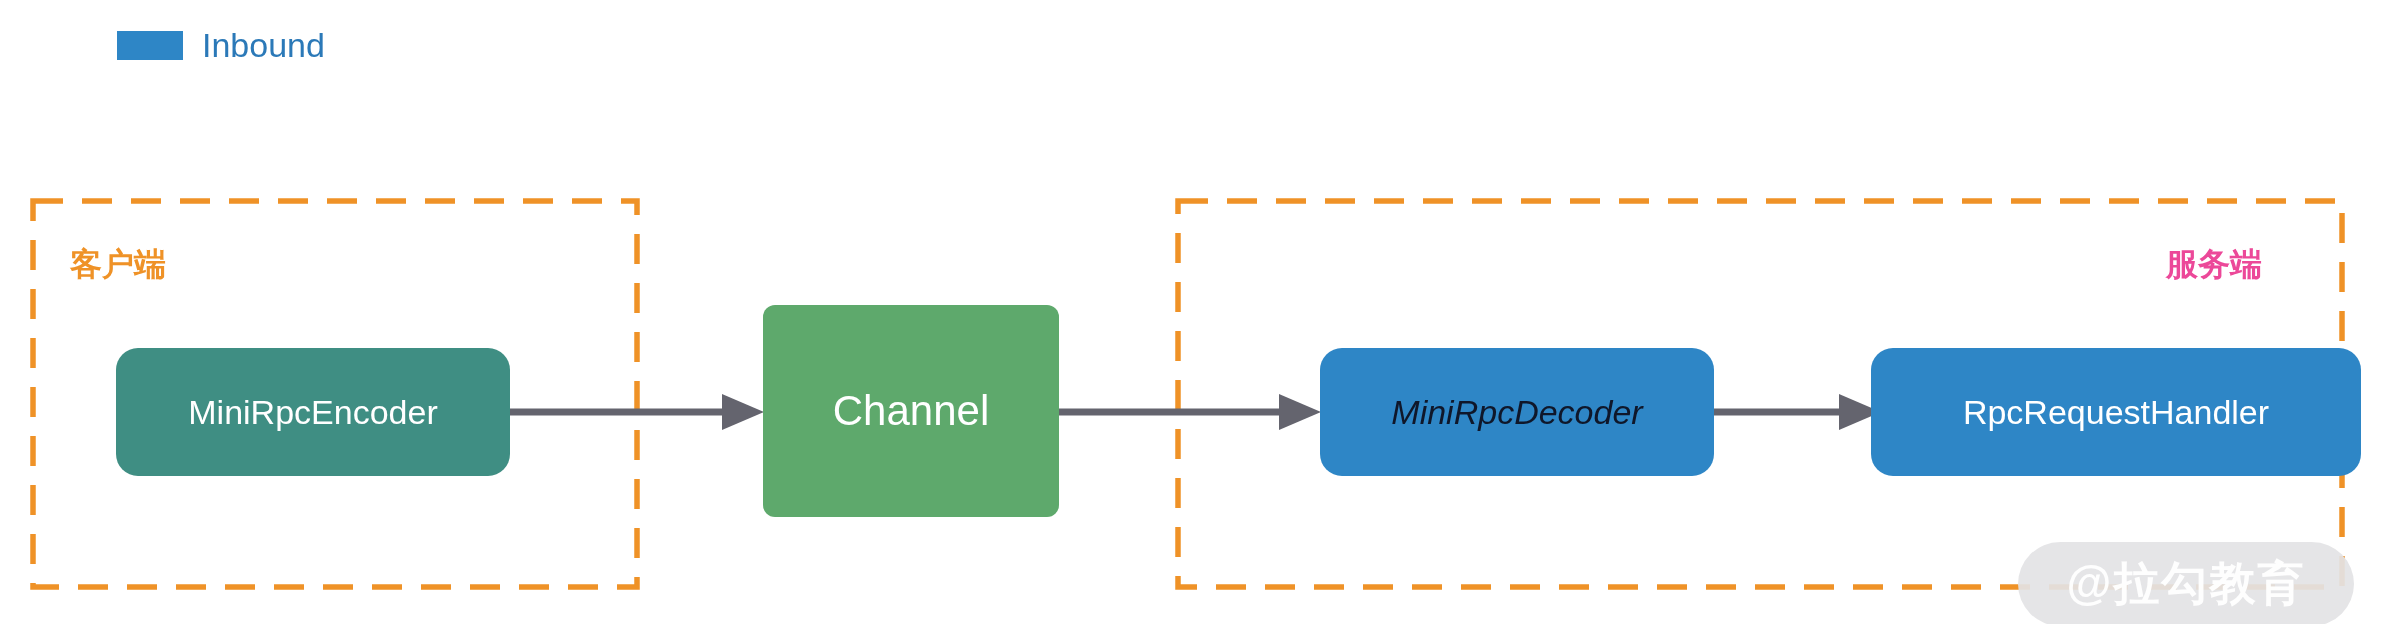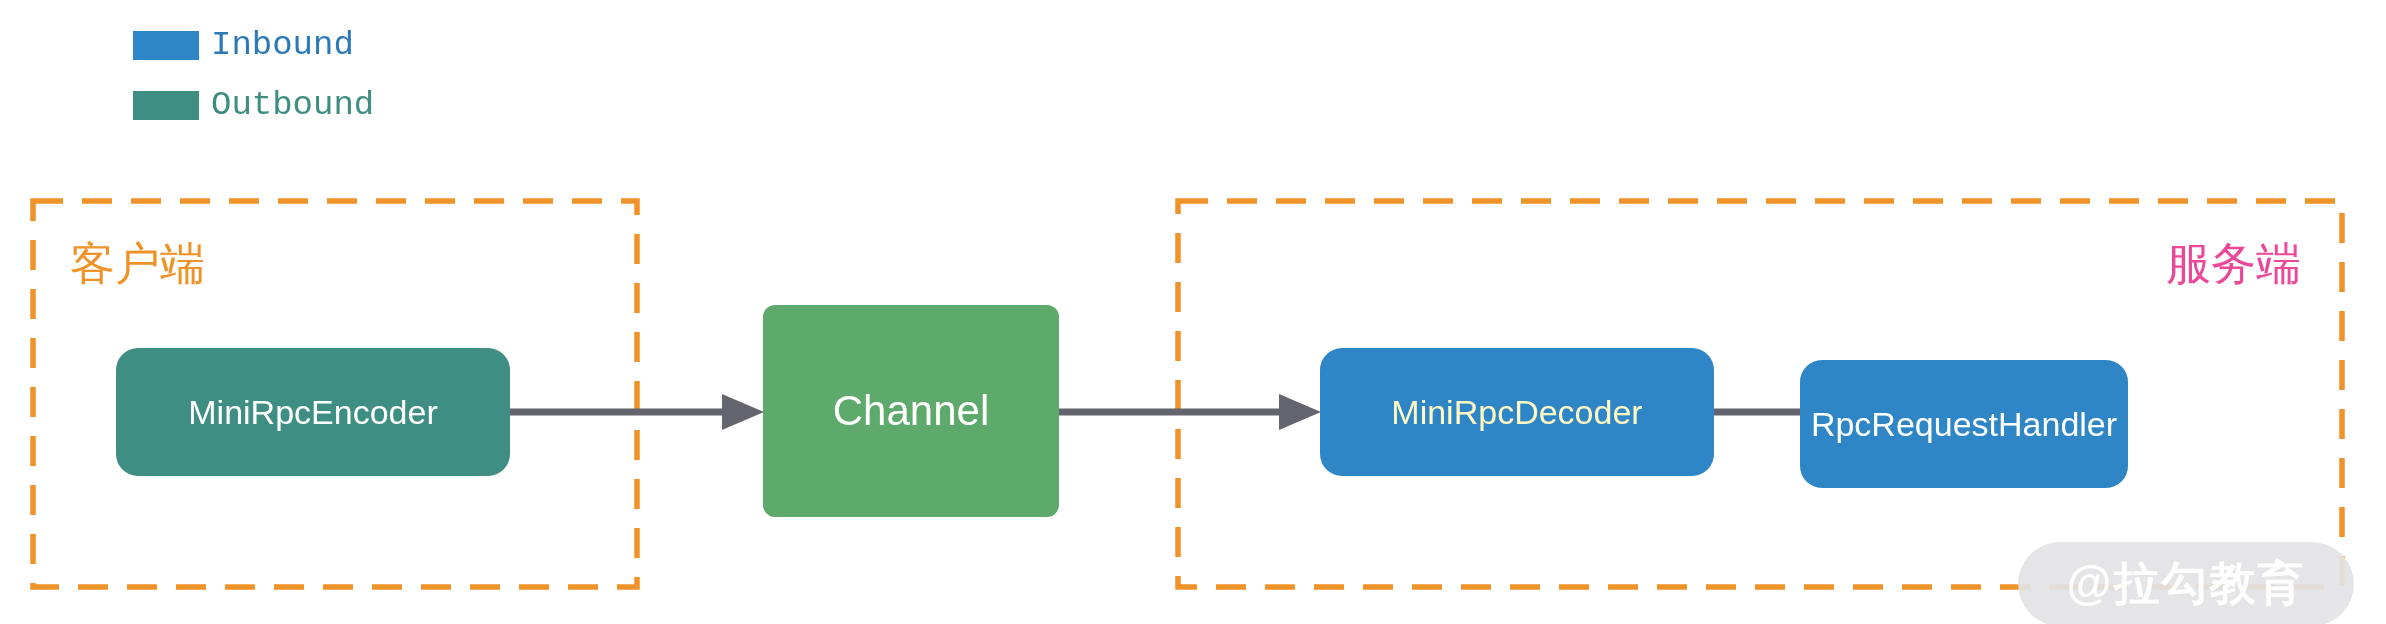--- a/index.html
+++ b/index.html
@@ -7,64 +7,63 @@
     position: relative;
     width: 2386px;
     height: 624px;
     background: #ffffff;
     overflow: hidden;
     font-family: "Liberation Sans", "DejaVu Sans", sans-serif;
   }
   
   .legend-row {
     position: absolute;
-    left: 133px;
+    left: 117px;
     display: flex;
     align-items: center;
-    gap: 12px;
+    gap: 19px;
     height: 34px;
-    font-family: Liberation Mono, monospace;
   }
   .legend-row.row-0 { top: 28px; }
   .legend-row.row-1 { top: 88px; }
   .legend-swatch { width: 66px; height: 29px; }
   .legend-label { font-size: 34px; font-weight: 500; line-height: 34px; }
 
   
   .connector-layer {
     position: absolute;
     left: 0; top: 0;
     width: 2386px; height: 624px;
   }
 
   
   .group-label {
     position: absolute;
-    font-size: 45px;
-    font-weight: normal;
+    font-size: 32px;
+    font-weight: bold;
     line-height: 48px;
   }
   .group-label.client { left: 70px;   top: 240px; }
   .group-label.server { left: 2166px; top: 240px; }
 
   
   .node {
     position: absolute;
     display: flex;
     align-items: center;
     justify-content: center;
     border-radius: 22px;
     font-size: 34px;
     font-weight: 500;
   }
   .node.encoder { left: 116px;  top: 348px; width: 394px; height: 128px; }
   .node.channel { left: 763px;  top: 305px; width: 296px; height: 212px;
                   border-radius: 12px; font-size: 42px; }
   .node.decoder { left: 1320px; top: 348px; width: 394px; height: 128px; }
-  .node.handler { left: 1800px; top: 348px; width: 328px; height: 128px; margin-top: 12px; }
+  .node.handler { left: 1871px; top: 348px; width: 490px; height: 128px; }
 
   
   .watermark {
     position: absolute;
     left: 2018px; top: 498px;
     width: 336px; height: 84px;
     border-radius: 42px;
     display: flex;
     align-items: center;
     justify-content: center;
@@ -77,42 +76,38 @@
 </style>
 </head>
 <body>
 
 <div class="stage">
 
   <div class="legend-row row-0">
     <div class="legend-swatch" style="background-color: rgb(46, 134, 198);"></div>
     <div class="legend-label" style="color: rgb(43, 121, 184);">Inbound</div>
   </div>
-  <div class="legend-row row-1">
-    <div class="legend-swatch" style="background-color: rgb(63, 142, 131);"></div>
-    <div class="legend-label" style="color: rgb(62, 141, 129);">Outbound</div>
-  </div>
 
   <svg class="connector-layer" viewBox="0 0 2386 624" xmlns="http://www.w3.org/2000/svg">
     <rect x="33" y="201" width="604" height="386" fill="none" stroke-width="5.5" stroke-dasharray="30 19" style="stroke: rgb(239, 146, 39);"></rect>
     <rect x="1178" y="201" width="1164" height="386" fill="none" stroke-width="5.5" stroke-dasharray="30 19" style="stroke: rgb(239, 146, 39);"></rect>
 
     <line x1="510" y1="412" x2="722" y2="412" stroke-width="7" style="stroke: rgb(100, 100, 110);"></line>
     <polygon points="722,394 764,412 722,430" style="fill: rgb(100, 100, 110);"></polygon>
 
     <line x1="1059" y1="412" x2="1279" y2="412" stroke-width="7" style="stroke: rgb(100, 100, 110);"></line>
     <polygon points="1279,394 1321,412 1279,430" style="fill: rgb(100, 100, 110);"></polygon>
 
     <line x1="1714" y1="412" x2="1839" y2="412" stroke-width="7" style="stroke: rgb(100, 100, 110);"></line>
     <polygon points="1839,394 1881,412 1839,430" style="fill: rgb(100, 100, 110);"></polygon>
   </svg>
 
   <div class="group-label client" style="color: rgb(239, 146, 39);">客户端</div>
   <div class="group-label server" style="color: #ec4899;">服务端</div>
 
   <div class="node encoder" style="background-color: rgb(63, 142, 131); color: rgb(255, 255, 255);">MiniRpcEncoder</div>
   <div class="node channel" style="background-color: rgb(94, 169, 108); color: rgb(255, 255, 255);">Channel</div>
-  <div class="node decoder" style="background-color: rgb(46, 134, 198); color: #fef9c3;">MiniRpcDecoder</div>
+  <div class="node decoder" style="background-color: rgb(46, 134, 198); color: #0f172a; font-style: italic;">MiniRpcDecoder</div>
   <div class="node handler" style="background-color: rgb(46, 134, 198); color: rgb(255, 255, 255);">RpcRequestHandler</div>
 
   <div class="watermark" style="background-color: rgba(227, 227, 229, 0.92); color: rgba(255, 255, 255, 0.95);">@拉勾教育</div>
 
 </div>
 
 </body></html>

